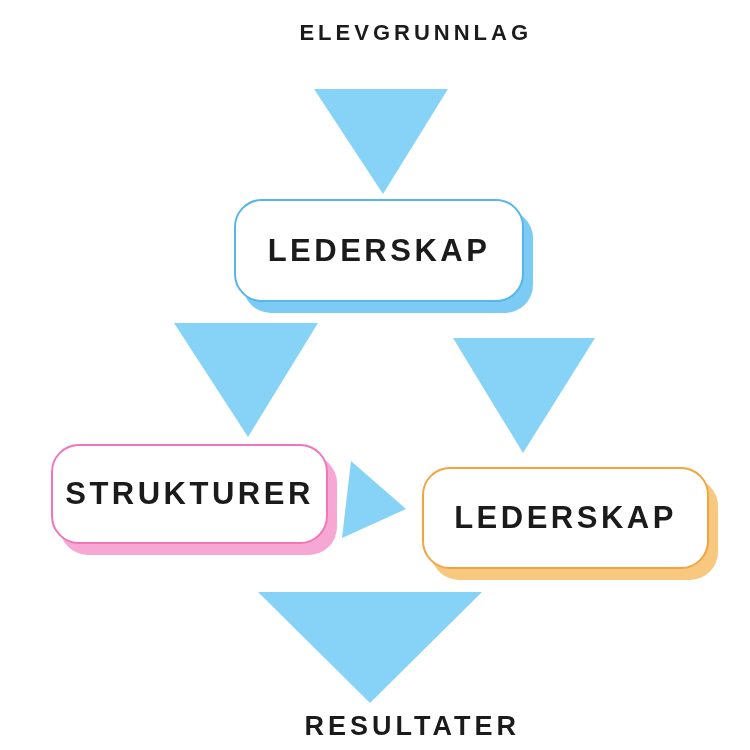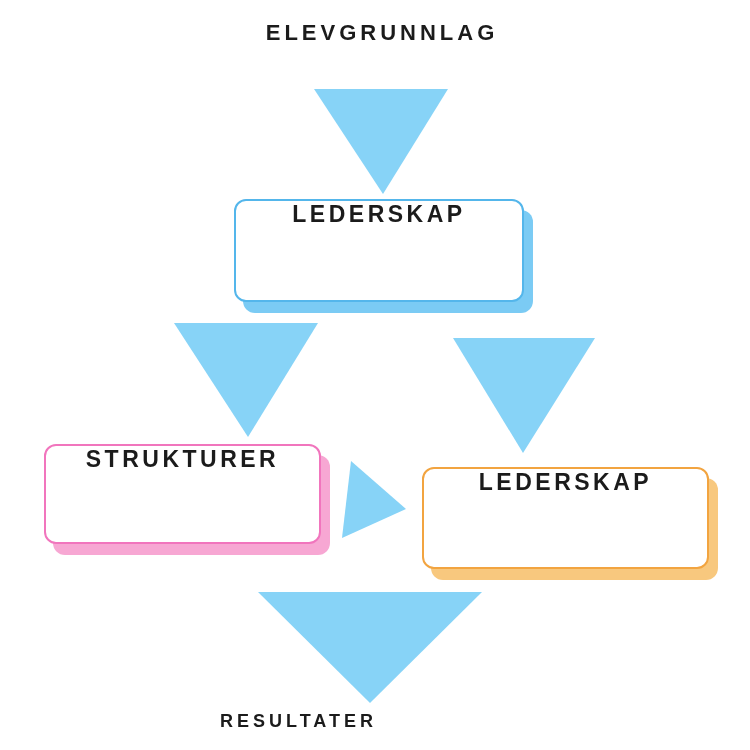--- a/index.html
+++ b/index.html
@@ -29,63 +29,63 @@
   .arrow-layer{
     position:absolute;
     left:0;top:0;
     width:750px;height:750px;
   }
   .hdr{
     position:absolute;
     left:232px;
     top:18px;
     width:300px;
-    text-align:center;
+    text-align:right;
     color:var(--text);
     font-size:22px;
     font-weight:700;
     letter-spacing:4px;
     line-height:29px;
   }
   .node{
     position:absolute;
     display:flex;
-    align-items:flex-start;
+    align-items:center;
     justify-content:center;
     background:var(--box-fill);
-    border-radius:12px;
+    border-radius:28px;
     color:var(--text);
-    font-size:23px;
+    font-size:31px;
     font-weight:700;
     letter-spacing:3.5px;
     text-align:center;
   }
   .node-lederskap{
     left:234px;top:199px;width:286px;height:99px;
     border:2.5px solid var(--lederskap-border);
     box-shadow:9px 11px 0 var(--lederskap-shadow);
   }
   .node-strukturer{
-    left:44px;top:444px;width:273px;height:96px;
+    left:51px;top:444px;width:273px;height:96px;
     border:2.5px solid var(--strukturer-border);
     box-shadow:9px 11px 0 var(--strukturer-shadow);
   }
   .node-prosesser{
     left:422px;top:467px;width:283px;height:98px;
     border:2.5px solid var(--prosesser-border);
     box-shadow:9px 11px 0 var(--prosesser-shadow);
   }
   .ftr{
     position:absolute;
     left:220px;
     top:711px;
     width:300px;
-    text-align:left;
+    text-align:right;
     color:var(--text);
-    font-size:18px;
+    font-size:27px;
     font-weight:700;
     letter-spacing:4px;
   }
   .tri{fill:var(--arrow-blue);}
 </style>
 </head>
 <body>
 
 <div class="canvas">
 

